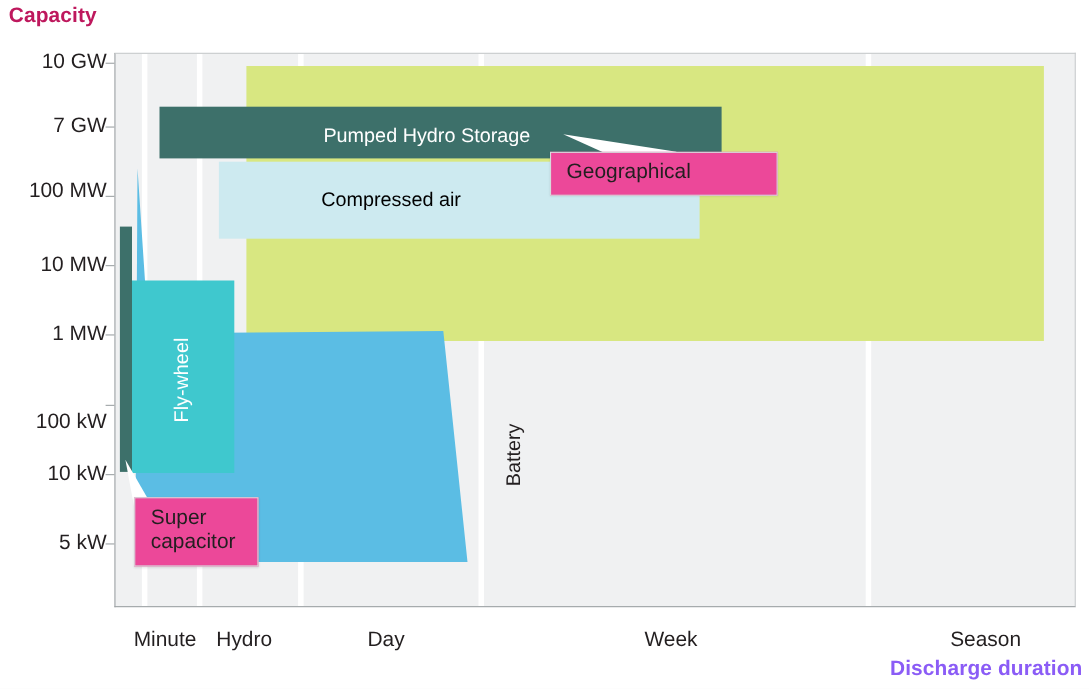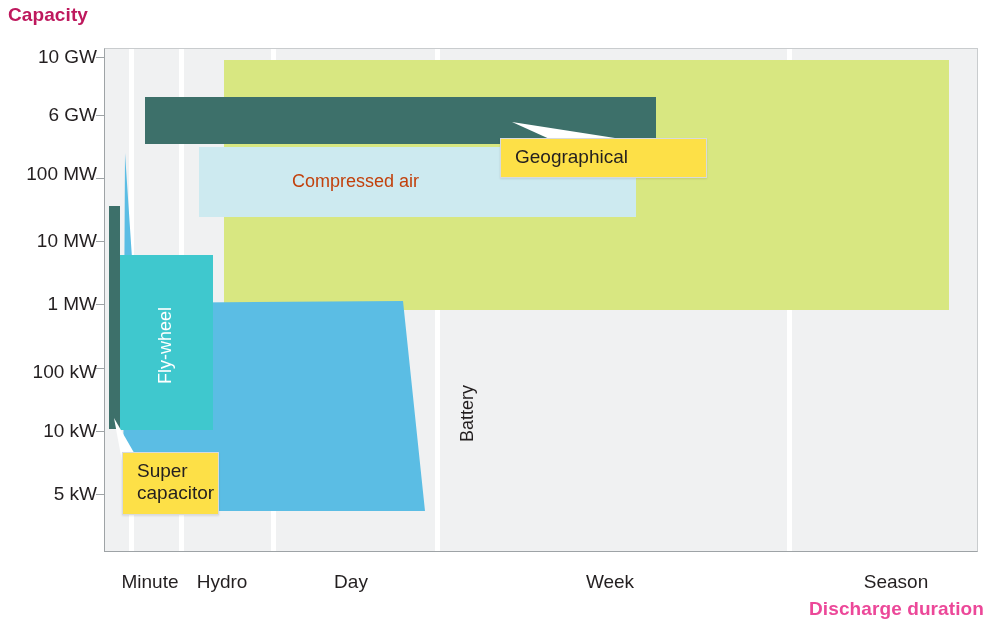--- a/index.html
+++ b/index.html
@@ -22,21 +22,21 @@
     font-size: 19px;
     font-weight: bold;
     color: #be185d;
     letter-spacing: 0.1px;
   }
   #duration-title {
     position: absolute;
     right: 6px; top: 598px;
     font-size: 19px;
     font-weight: bold;
-    color: #ec4899;
+    color: #8b5cf6;
     letter-spacing: 0.1px;
     margin-left: 19px;
   }
 
   
   #plot-area {
     position: absolute;
     left: 104px; top: 48px;
     width: 874px; height: 504px;
     background: #f0f1f2;
@@ -90,21 +90,21 @@
     white-space: nowrap;
   }
   .region-label.vertical {
     writing-mode: vertical-rl;
     transform: rotate(180deg);
   }
 
   
   .callout {
     position: absolute;
-    background: #fde047;
+    background: #ec4899;
     border: 1px solid #d8dadc;
     padding: 7px 12px 9px 14px;
     font-size: 19px;
     line-height: 1.18;
     color: #231f20;
     box-shadow: 0 1px 2px rgba(0,0,0,0.10);
   }
   .callout span { display: block; }
   .leader { position: absolute; }
   sup { font-size: 0.62em; vertical-align: super; }
@@ -120,67 +120,68 @@
   <div class="ytick" style="top:57px"></div>
   <div class="ytick" style="top:115px"></div>
   <div class="ytick" style="top:178px"></div>
   <div class="ytick" style="top:241px"></div>
   <div class="ytick" style="top:304px"></div>
   <div class="ytick" style="top:368px"></div>
   <div class="ytick" style="top:431px"></div>
   <div class="ytick" style="top:494px"></div>
 
   <div class="ylabel" style="top:57px">10 GW</div>
-  <div class="ylabel" style="top:115px">6 GW</div>
+  <div class="ylabel" style="top:115px">7 GW</div>
   <div class="ylabel" style="top:174px">100 MW</div>
   <div class="ylabel" style="top:241px">10 MW</div>
   <div class="ylabel" style="top:304px">1 MW</div>
-  <div class="ylabel" style="top:372px">100 kW</div>
+  <div class="ylabel" style="top:384px">100 kW</div>
   <div class="ylabel" style="top:431px">10 kW</div>
   <div class="ylabel" style="top:494px">5 kW</div>
 </div>
 
 <div id="plot-area">
 
   <div class="vgrid" style="left:24px"></div>
   <div class="vgrid" style="left:74px"></div>
   <div class="vgrid" style="left:166px"></div>
   <div class="vgrid" style="left:330px"></div>
   <div class="vgrid" style="left:682px"></div>
 
   <div class="region" style="left:119px; top:11px; width:725px; height:250px; background:#d8e781;"></div>
 
   <svg class="region" style="left:0px; top:0px; width:874px; height:504px; overflow:visible;" viewBox="0 0 874 504">
     <polygon points="20,104 30,254 30,254 298,252 320,462 18,462" fill="#5bbde4"></polygon>
   </svg>
   <div class="region-label vertical" style="left:352px; top:336px; color:#231f20;">Battery</div>
 
   <div class="region" style="left:94px; top:98px; width:437px; height:70px; background:#cdeaf0;"></div>
-  <div class="region-label" style="left:187px; top:122px; color:#c2410c;text-align:right;">Compressed air</div>
+  <div class="region-label" style="left:187px; top:122px; color:#000000;text-align:right;">Compressed air</div>
 
   <div class="region" style="left:40px; top:48px; width:511px; height:47px; background:#3d706a;"></div>
+  <div class="region-label" style="left:189px; top:64px; color:#ffffff;">Pumped Hydro Storage</div>
 
   <div class="region" style="left:14px; top:206px; width:94px; height:175px; background:#3fc8ce;"></div>
   <div class="region-label vertical" style="left:50px; top:258px; color:#ffffff;">Fly-wheel</div>
 
   <div class="region" style="left:4px; top:157px; width:11px; height:223px; background:#3d706a;"></div>
 
 </div>
 
 <svg class="leader" style="left:490px; top:108px; width:230px; height:60px;" viewBox="0 0 230 60">
   <polygon points="22,14 106,52 125,30" fill="#ffffff"></polygon>
 </svg>
 <div class="callout" style="left:500px; top:138px; width:207px;">
   <span>Geographical</span>
 </div>
 
 <svg class="leader" style="left:100px; top:408px; width:120px; height:70px;" viewBox="0 0 120 70">
   <polygon points="14,10 44,62 24,64" fill="#ffffff"></polygon>
 </svg>
-<div class="callout" style="left:122px; top:452px; width:97px;">
+<div class="callout" style="left:122px; top:452px; width:113px;">
   <span>Super</span>
   <span>capacitor</span>
 </div>
 
 <div>
   <div class="xlabel" style="left:150px">Minute</div>
   <div class="xlabel" style="left:222px">Hydro</div>
   <div class="xlabel" style="left:351px">Day</div>
   <div class="xlabel" style="left:610px">Week</div>
   <div class="xlabel" style="left:896px">Season</div>

